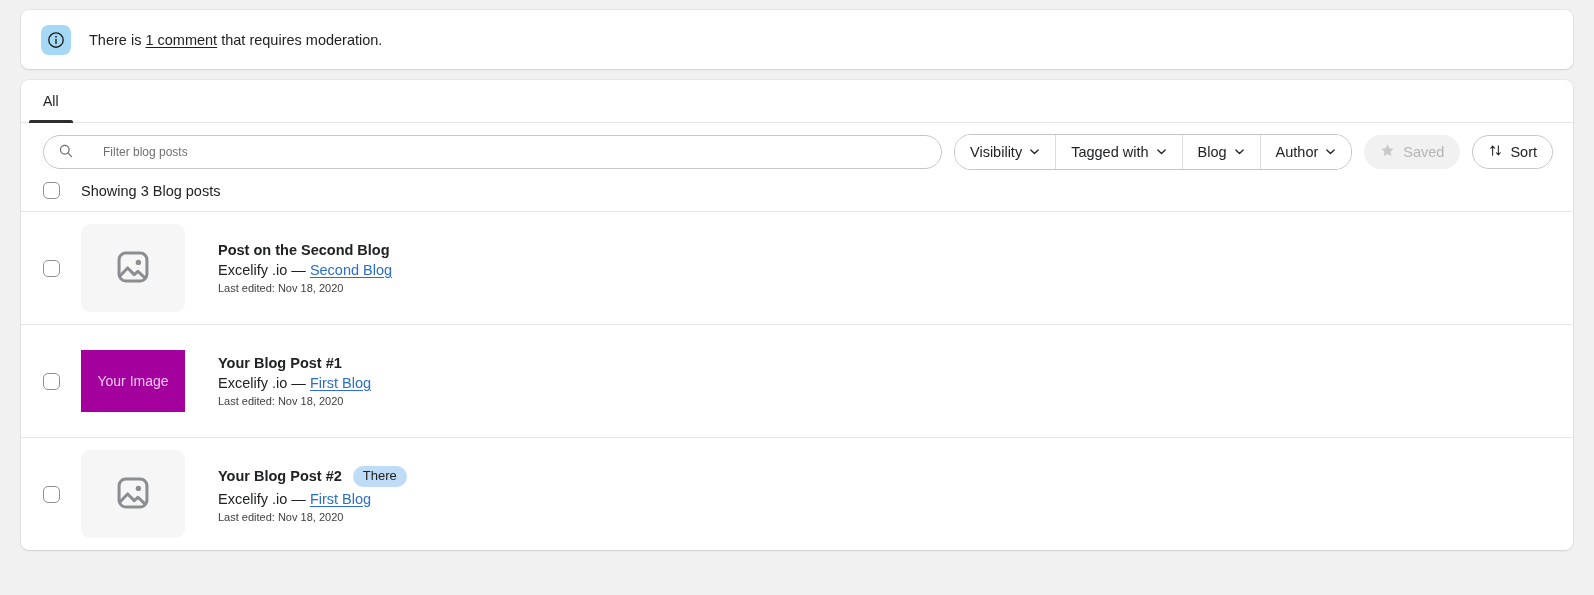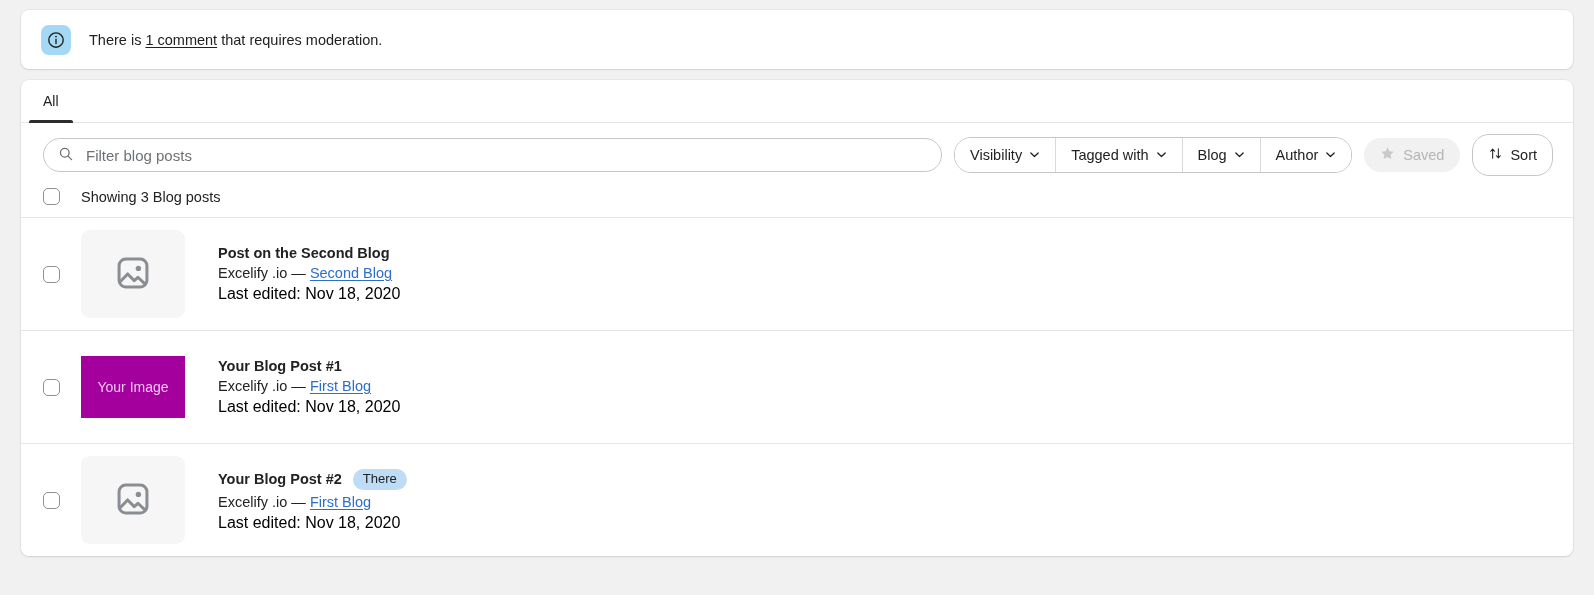--- a/index.html
+++ b/index.html
@@ -112,24 +112,24 @@
     align-items: center;
     padding: 0 14px;
     box-sizing: border-box;
     background: #fff;
   }
   .search-box input {
     border: none;
     outline: none;
     flex: 1;
     font-family: "Liberation Sans", sans-serif;
-    font-size: 15px;
+    font-size: 12px;
     color: #202223;
     background: transparent;
-    margin-left: 12px;
+    margin-left: 29px;
     padding: 0;
   }
   .search-box input::placeholder { color: #6d7175; }
 
   .filter-group {
     display: flex;
     align-items: center;
     height: 34px;
     border: 1px solid #c4c7c9;
     border-radius: 17px;
@@ -163,21 +163,21 @@
     color: #b5b5b5;
     font-size: 14.5px;
     cursor: default;
     flex: none;
     white-space: nowrap;
   }
   .sort-btn {
     display: flex;
     align-items: center;
     gap: 7px;
-    height: 42px;
+    height: 34px;
     padding: 0 15px;
     border-radius: 17px;
     border: 1px solid #c4c7c9;
     background: #fff;
     color: #202223;
     font-size: 14.5px;
     cursor: pointer;
     flex: none;
     box-sizing: border-box;
     white-space: nowrap;
@@ -269,22 +269,22 @@
     font-size: 14.5px;
     color: #202223;
   }
   .post-sub a {
     color: #2c6ecb;
     text-decoration: underline;
     text-underline-offset: 2px;
     cursor: pointer;
   }
   .post-date {
-    font-size: 16px;
-    color: #000000;
+    font-size: 11px;
+    color: #404040;
   }
 </style>
 </head>
 <body>
 
 <div class="banner-wrap">
   <div class="banner">
     <span class="banner-icon">
       <svg width="18" height="18" viewBox="0 0 20 20" fill="none">
         <circle cx="10" cy="10" r="8" stroke="#1c1c1c" stroke-width="1.5"></circle>

